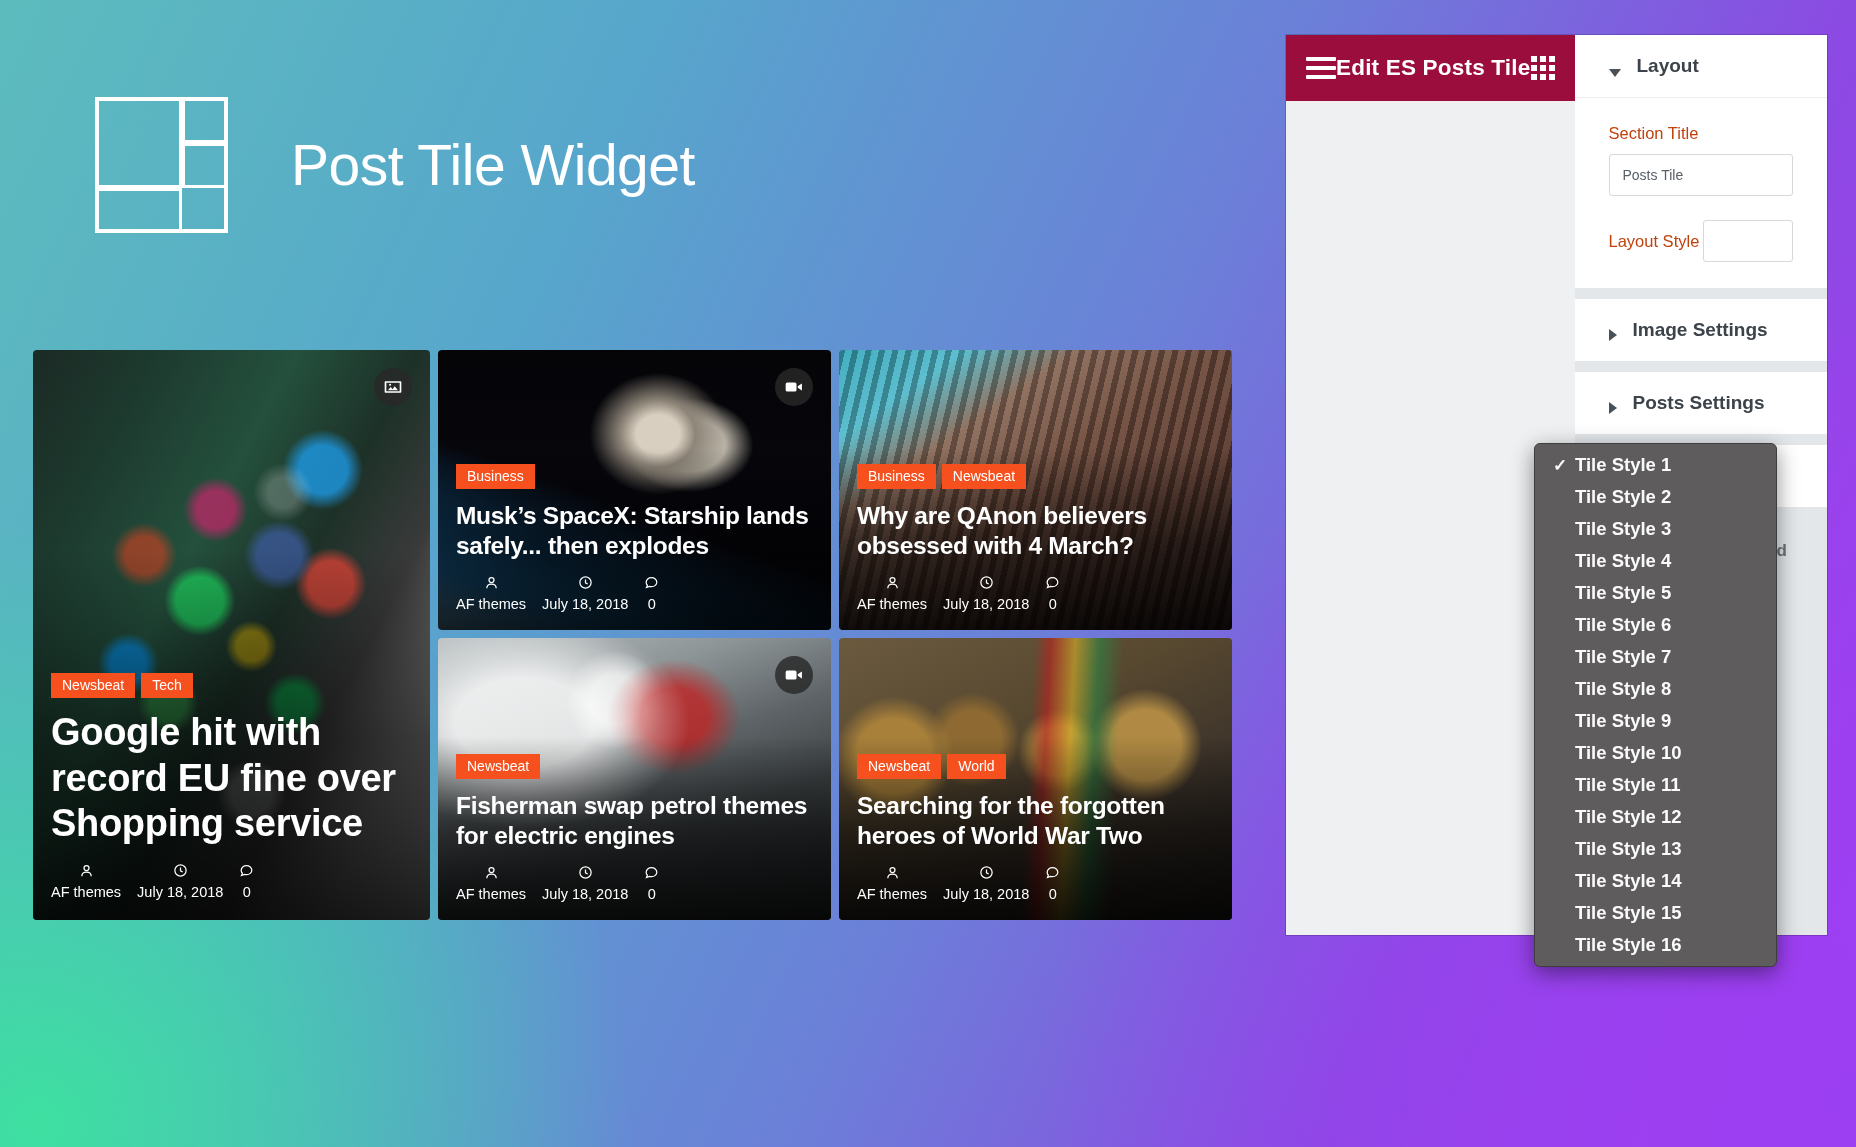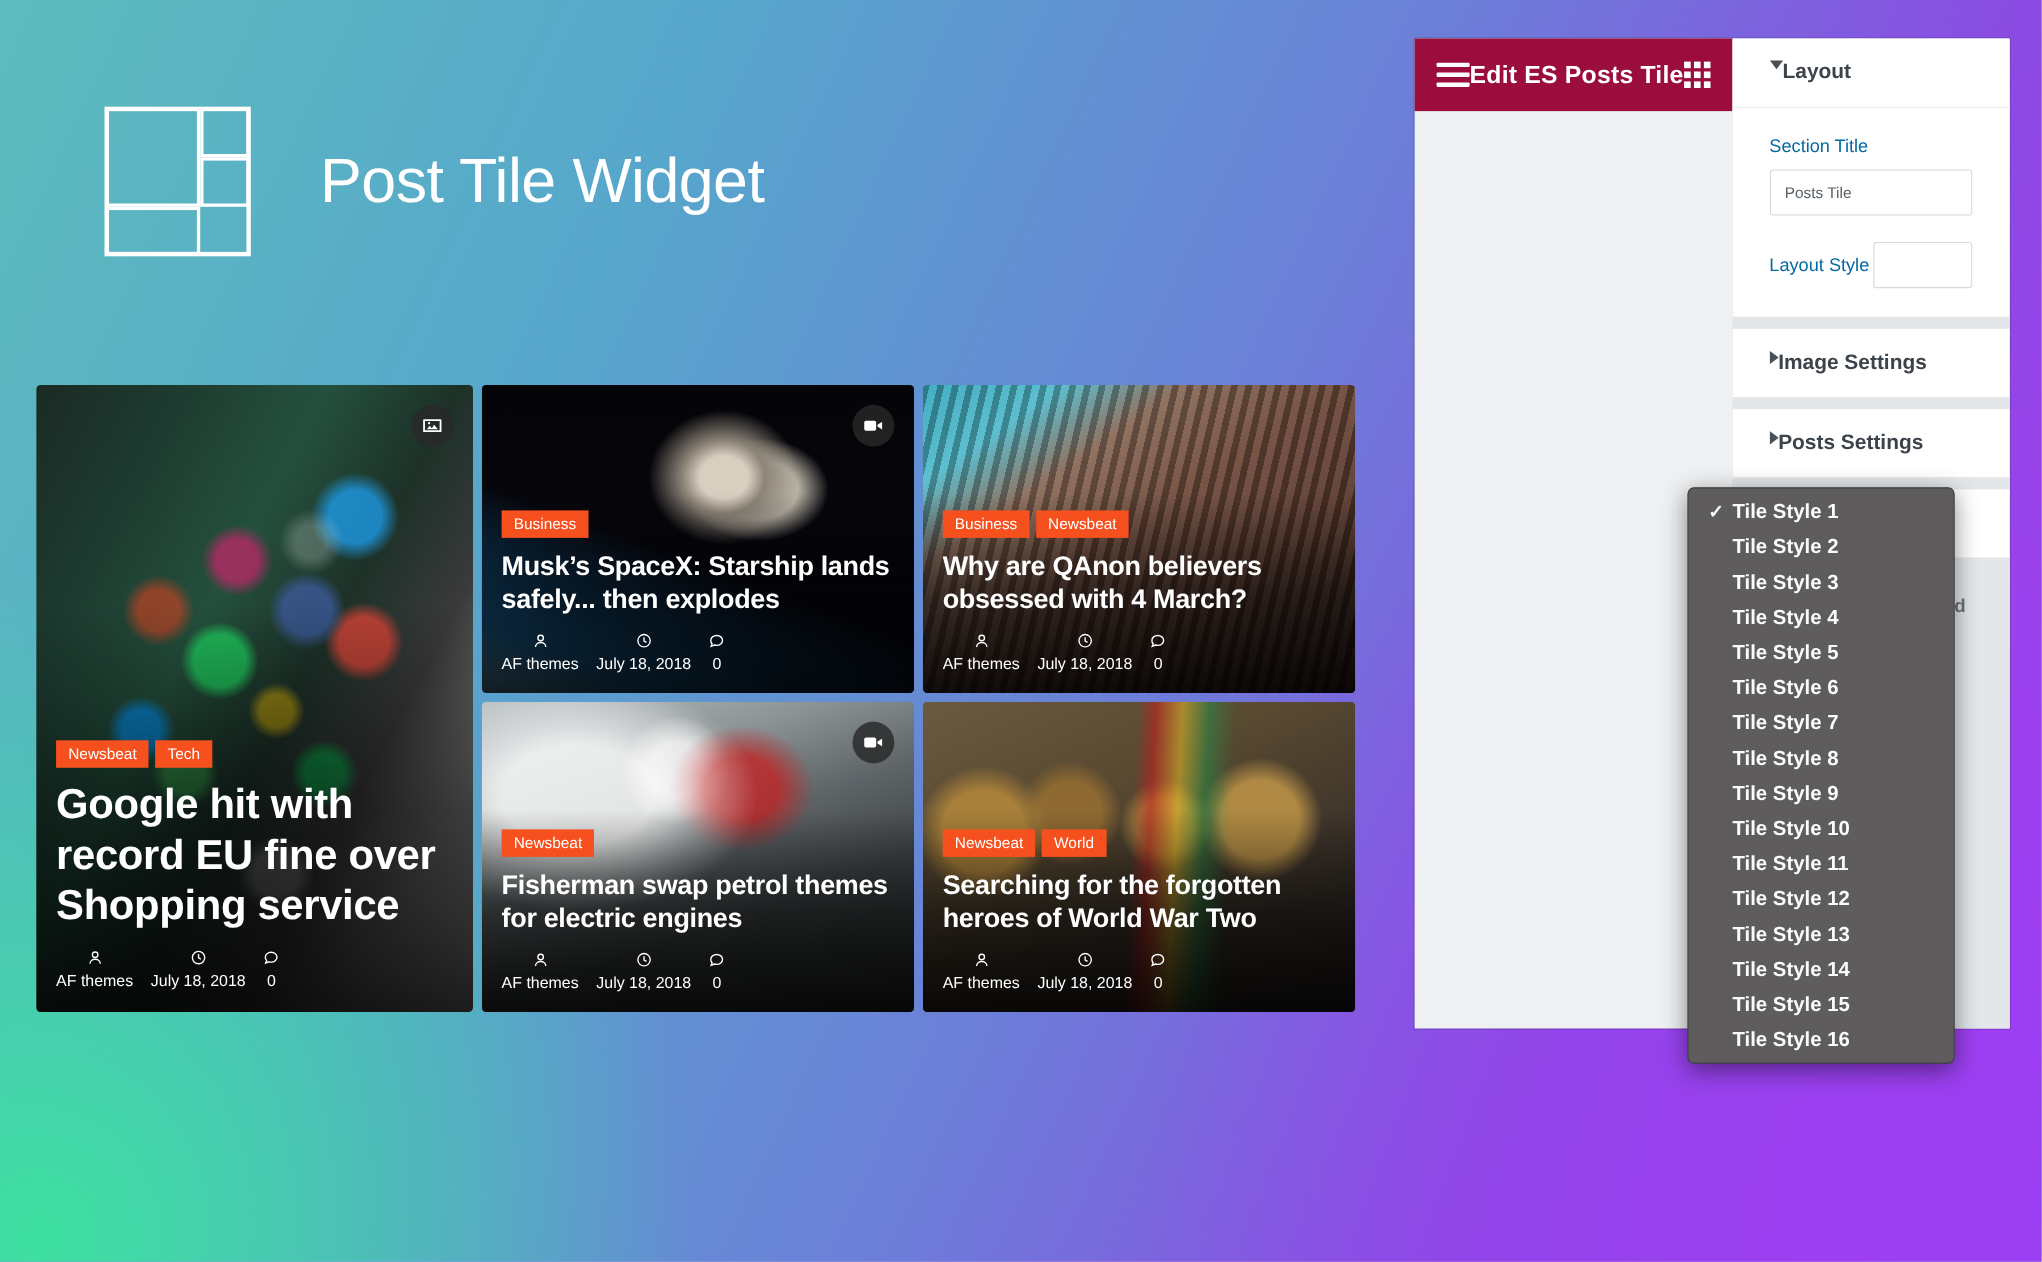--- a/index.html
+++ b/index.html
@@ -110,27 +110,27 @@
 
   #panel-tabs { display: flex; background: #fff; flex: 0 0 auto; border-bottom: 1px solid #e3e5e8; }
   .ptab { flex: 1; padding: 16px 0 14px; text-align: center; cursor: pointer; position: relative; background: #fff; }
   .ptab.active { background: #f1f2f3; }
   .ptab.active::after { content: ""; position: absolute; left: 0; right: 0; bottom: -1px; height: 4px; background: #9b0d3c; }
   .ptab .ticon { height: 26px; display: flex; align-items: center; justify-content: center; color: #555d66; }
   .ptab .tlab { margin-top: 7px; font-size: 15px; color: #555d66; }
 
   #panel-scroll { flex: 1; overflow: hidden; background: #e3e7ea; position: relative; }
   .section { background: #fff; }
-  .sec-head { padding: 20px 34px; display: flex; align-items: flex-start; cursor: pointer; }
+  .sec-head { padding: 20px 34px; display: flex; align-items: flex-end; gap: 16px; cursor: pointer; }
   .sec-head .caret { width: 0; height: 0; flex: 0 0 auto; }
   .caret.down { border-left: 6px solid transparent; border-right: 6px solid transparent; border-top: 8px solid #495157; }
   .caret.right { border-top: 6px solid transparent; border-bottom: 6px solid transparent; border-left: 8px solid #495157; }
   .sec-title { font-size: 19px; font-weight: bold; color: #3c434a; }
   .sec-body { padding: 4px 34px 26px; border-top: 1px solid #eceef0; }
-  .field-label { font-size: 16.5px; color: #0369a1; margin: 22px 0 11px; }
+  .field-label { font-size: 16.5px; color: #c2410c; margin: 22px 0 11px; }
   .text-input { width: 100%; height: 42px; border: 1px solid #d5d8dc; border-radius: 3px; background: #fff;
     padding: 0 13px; font-size: 14px; color: #585f66; font-family: "Liberation Sans", sans-serif; outline: none; }
   .select-row { display: flex; align-items: center; justify-content: space-between; gap: 4px; margin-top: 24px; }
   .select-row .field-label { margin: 0; flex: 0 0 auto; }
   .select-box { flex: 1; height: 42px; border: 1px solid #d5d8dc; border-radius: 3px; background: #fff; }
   .sec-gap { height: 11px; background: #e3e7ea; }
   #panel-footer { padding: 34px 40px; background: #e3e7ea; text-align: right; }
   #need-help { font-size: 17px; font-weight: bold; color: #6b737a; }
 
   

